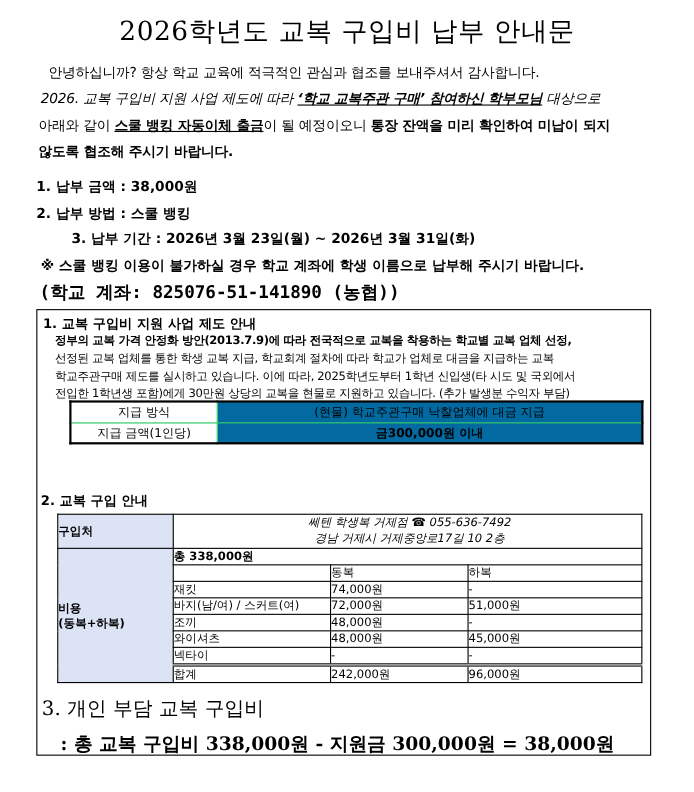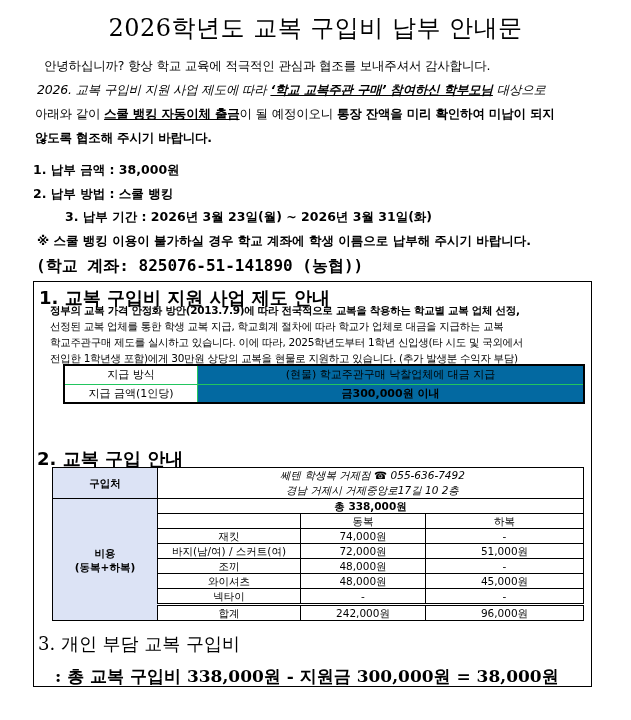--- a/index.html
+++ b/index.html
@@ -7,29 +7,29 @@
          font-family: "DejaVu Sans", "Liberation Sans", sans-serif; color: #000; }
   .abs { position: absolute; white-space: nowrap; }
   .title { left: 0; width: 631px; top: 12px; text-align: center;
            font-family: "DejaVu Serif", "Liberation Serif", serif; font-size: 24px; letter-spacing: 0.5px; }
   .p { font-size: 12.5px; letter-spacing: -0.2px; }
   .u { text-decoration: underline; }
   .b { font-weight: bold; }
   .li { font-size: 12.5px; font-weight: bold; }
   .box { position: absolute; left: 33px; top: 281px; width: 559px; height: 406px;
          border: 1.5px solid #000; box-sizing: border-box; }
-  .h2 { font-size: 18px; font-weight: bold; }
+  .h2 { font-size: 12px; font-weight: bold; }
   .small { font-size: 10.5px; letter-spacing: -0.3px; line-height: 16px; }
   table { border-collapse: collapse; position: absolute; }
   .t1 { left: 63px; top: 364px; width: 522px; border: 2px solid #000; font-size: 11px; }
   .t1 td { border: 1px solid #22c55e; text-align: center; padding: 0 2px; }
   .t1 td.k { width: 128px; background: #fff; }
   .t1 td.v { background: #0369a1; }
   .t2 { left: 52px; top: 467px; width: 532px; border: 1.5px solid #000; font-size: 10.5px; }
-  .t2 td { border: 1px solid #000; text-align: center; padding: 0; height: 14px; line-height: 14px; }
+  .t2 td { border: 1px solid #000; padding: 0; height: 14px; line-height: 14px; }
   .t2 td.hd { background: #dce3f5; font-weight: bold; width: 104px; }
   .t2 td.left { text-align: center; padding-left: 4px; line-height: 15px; font-style: italic; }
   .t2 tr.dbl td { border-top: 3px double #000; }
   .big { font-size: 18px; font-family: "DejaVu Serif", "Liberation Serif", serif; }
 </style>
 </head>
 <body>
 
 <div class="abs title">2026학년도 교복 구입비 납부 안내문</div>
 

